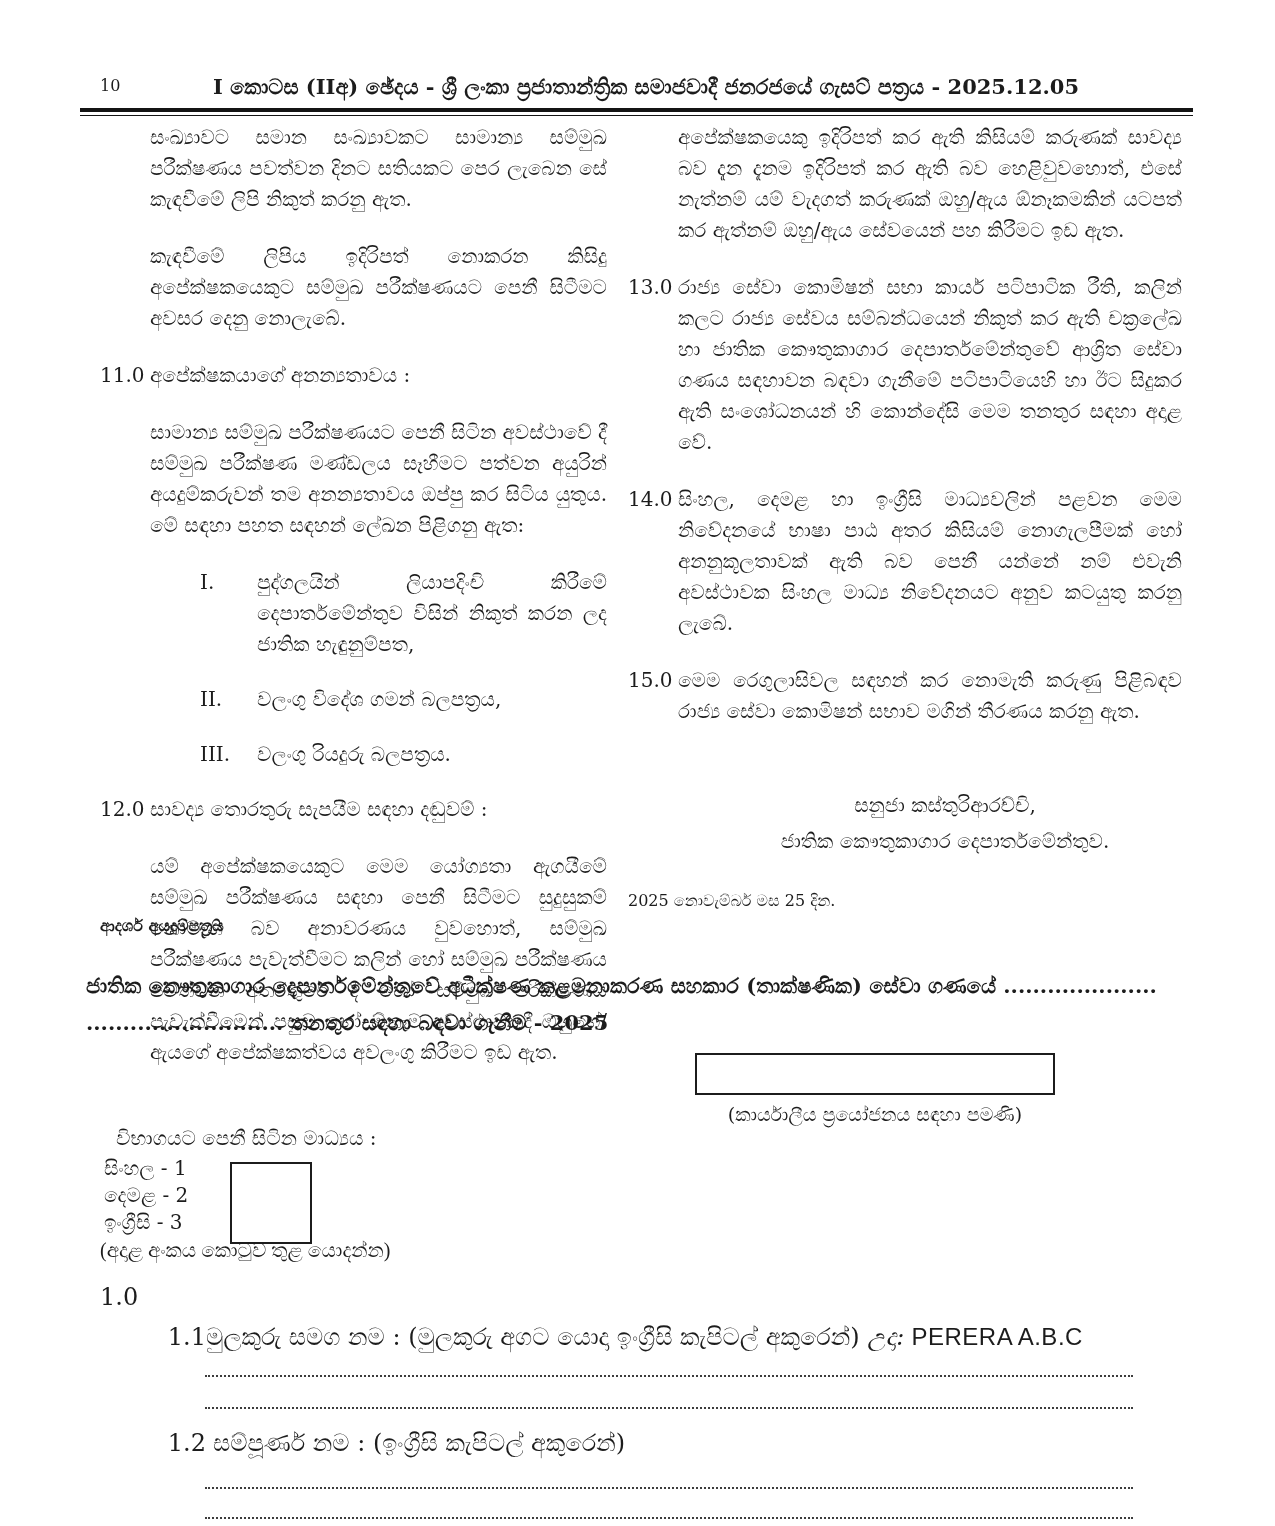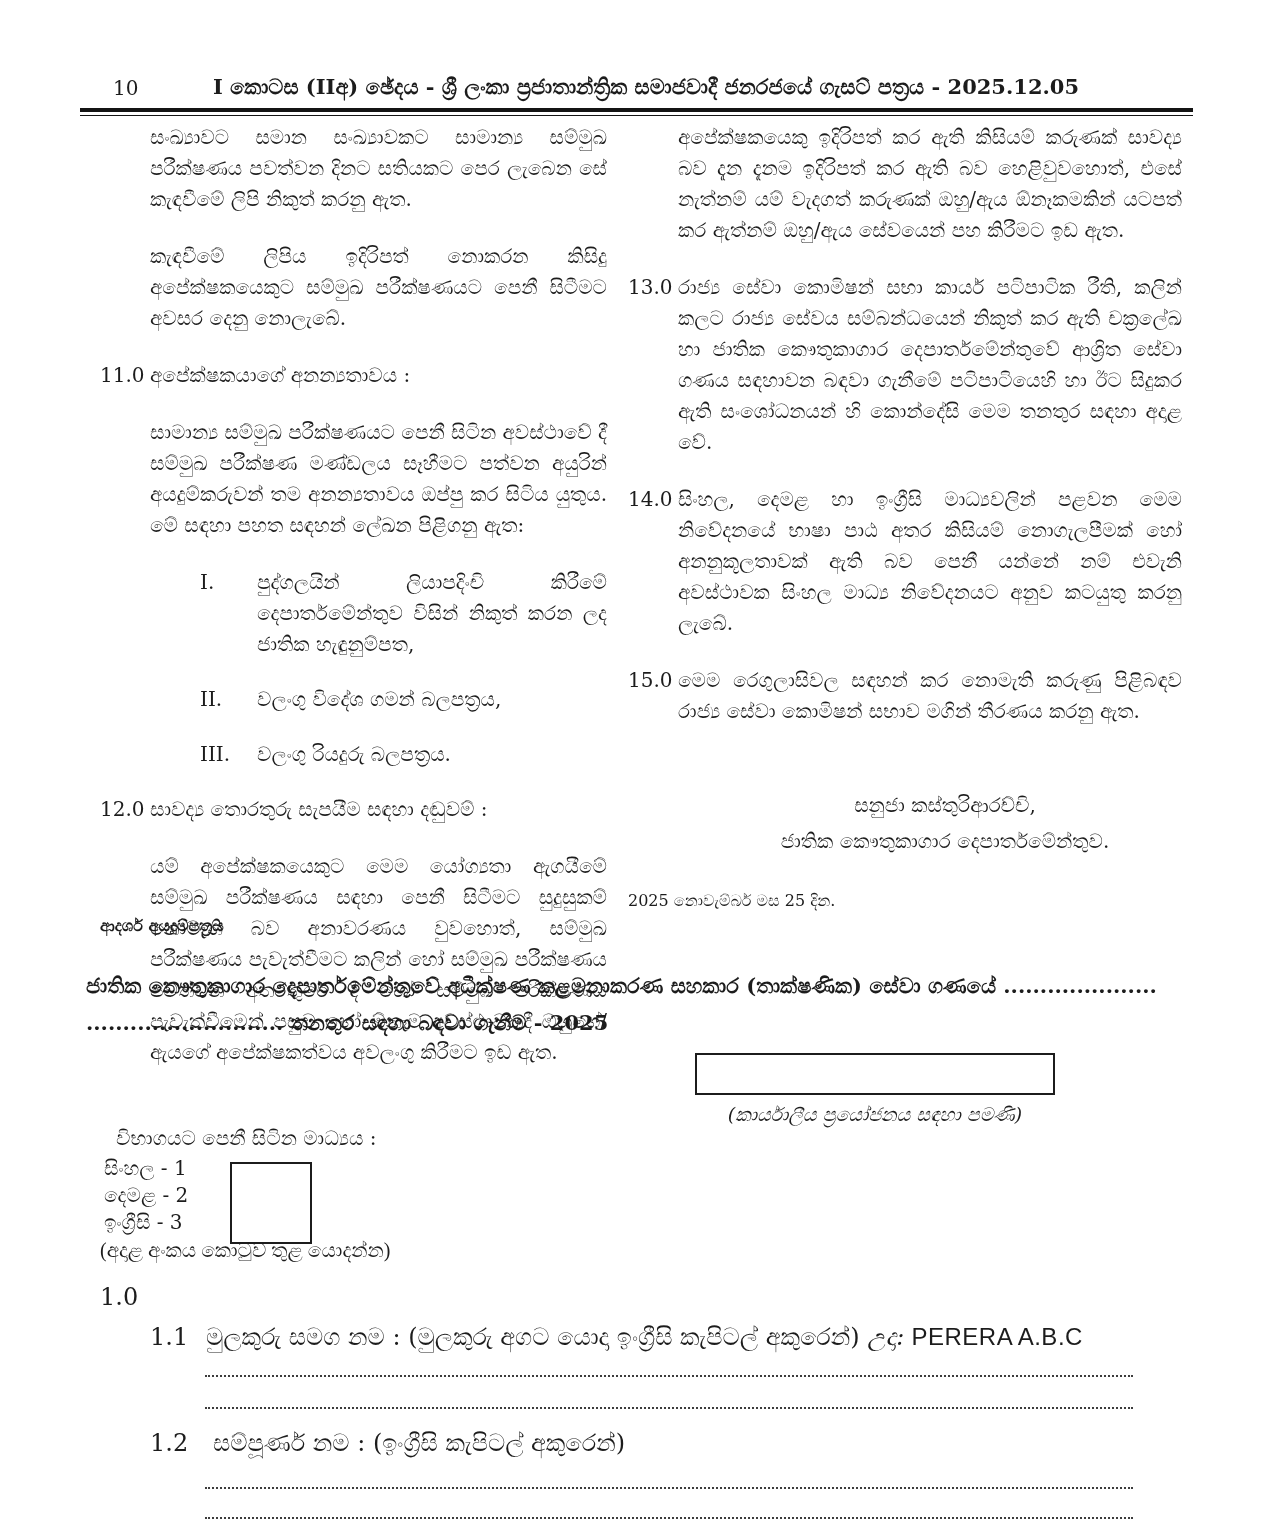--- a/index.html
+++ b/index.html
@@ -8,21 +8,21 @@
     position:relative;
     width:1275px; height:1526px;
     background:#ffffff;
     color:#1c1c1c;
     font-family:"DejaVu Serif","Liberation Serif",serif;
     overflow:hidden;
   }
 
   
   .page-header { position:absolute; left:100px; top:74px; width:1092px; height:30px; }
-  .page-num { position:absolute; left:13px; top:2px; font-size:20px; }
+  .page-num { position:absolute; left:0; top:2px; font-size:16px; }
   .header-title { display:block; text-align:center; font-weight:bold; font-size:21px; }
   .header-rule {
     position:absolute; left:80px; top:108px; width:1113px; height:8px;
     border-top:4px solid #141414; border-bottom:1px solid #141414;
   }
 
   
   .columns { position:absolute; left:100px; top:122px; width:1092px; display:flex; gap:21px; }
   .col { font-size:20px; line-height:1.55; text-align:justify; }
   .col-left  { width:507px; }
@@ -37,34 +37,34 @@
   .item-num { width:57px; flex:none; }
   .item-text { flex:1; }
 
   .signature { text-align:center; margin:34px 30px 0 110px; line-height:1.8; font-size:20px; }
   .date-line { margin-top:30px; font-size:16px; text-align:left; }
 
   
   .form-title { position:absolute; left:100px; top:916px; width:1092px; text-align:left; font-weight:bold; font-size:16px; }
   .form-heading { position:absolute; left:86px; top:968px; width:1112px; text-align:left; font-weight:bold; font-size:21px; line-height:1.75; }
 
-  .office-block { position:absolute; left:695px; top:1053px; width:360px;font-style:italic; }
+  .office-block { position:absolute; left:695px; top:1053px; width:360px; }
   .office-box { width:360px; height:42px; border:2px solid #1c1c1c; background:#fff; }
   .office-caption { margin-top:8px; text-align:center; font-size:19px; }
 
   .medium-block { position:absolute; left:100px; top:1126px; width:420px; font-size:20px; }
   .medium-label { margin-left:16px; height:30px; }
   .medium-option { height:27px; margin-left:4px; }
   .medium-note { margin-top:2px;font-family:Liberation Serif, serif; }
   .medium-box { position:absolute; left:130px; top:36px; width:82px; height:82px; border:2px solid #1c1c1c; background:#fff; }
 
   .q-section { position:absolute; left:100px; top:1283px; width:1092px; font-size:24px; }
   .q-main-num { height:26px; }
   .q-row { display:flex; margin-left:50px; margin-top:14px; }
-  .q-num { width:56px; flex:none; }
+  .q-num { width:56px; flex:none;text-align:right; }
   .q-label { flex:1; white-space:nowrap; }
   .example-label { font-style:italic; }
   .example-value { font-family:Liberation Sans, sans-serif; letter-spacing:0.5px; }
   .dotline { margin-left:105px; width:928px; border-bottom:2px dotted #3c3c3c; height:2px; }
   .dot1 { margin-top:24px; }
   .dot2 { margin-top:30px; }
   .dot3 { margin-top:30px; }
   .dot4 { margin-top:28px; }
   .q-row-2 { margin-top:20px;gap:7px; }
 </style>

